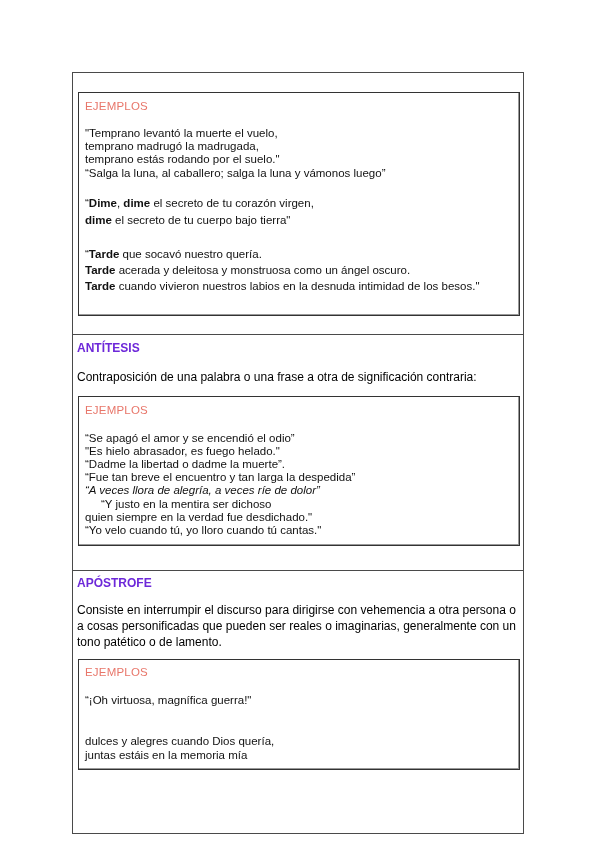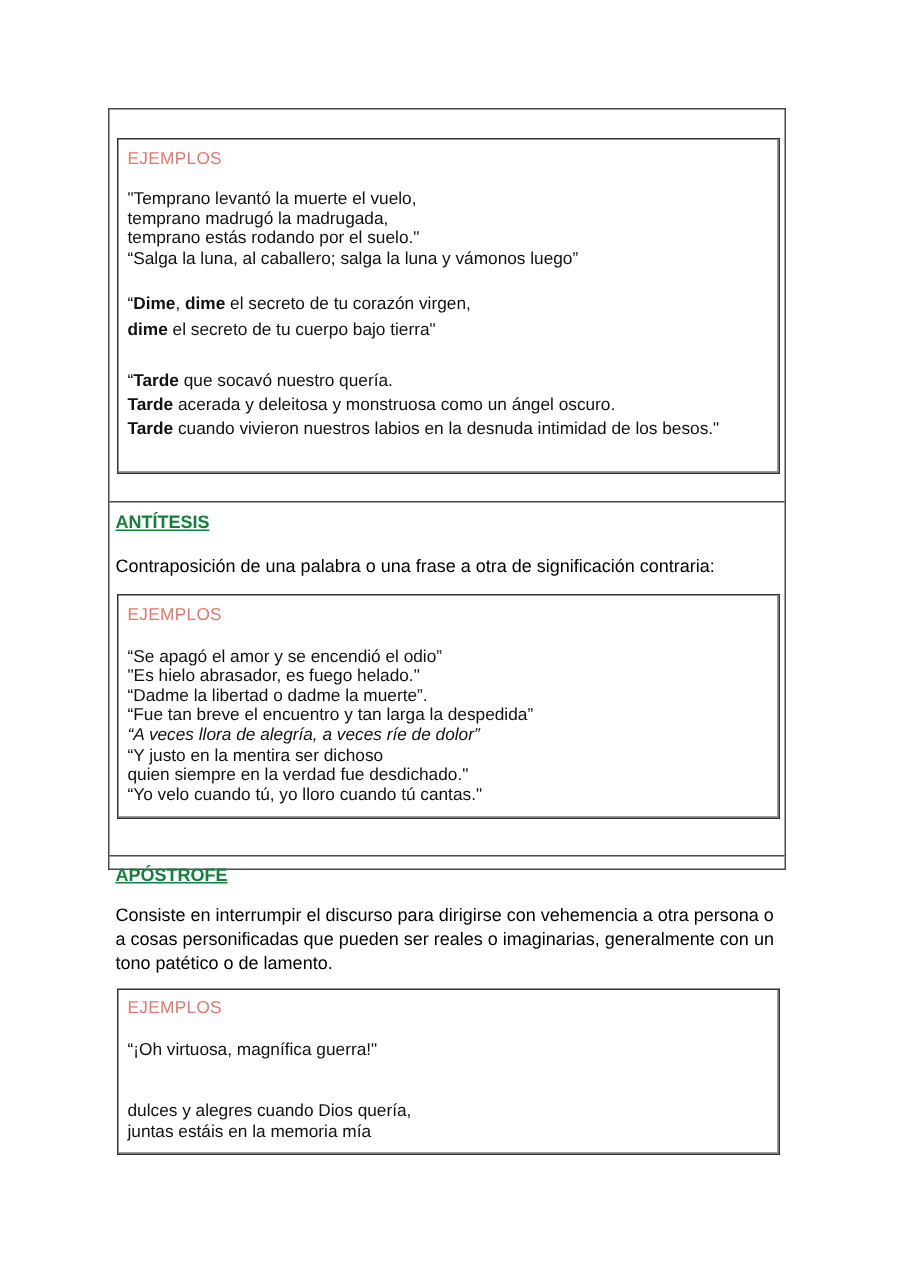--- a/index.html
+++ b/index.html
@@ -1,26 +1,26 @@
 <!DOCTYPE html>
 <html><head>
   <meta charset="utf-8">
   <style>
     html, body { margin: 0; padding: 0; background: #ffffff; }
     body { width: 600px; height: 848px; position: relative; overflow: hidden;
       font-family: "Liberation Sans", sans-serif; color: #111; }
-    .outer { position: absolute; left: 72px; top: 72px; width: 452px; height: 508px;
+    .outer { position: absolute; left: 72px; top: 72px; width: 452px; height: 762px;
       border: 1px solid #4a4a4a; box-sizing: border-box; }
     .divider { position: absolute; left: 0; right: 0; height: 0; border-top: 1px solid #4a4a4a; }
     .ex-box { position: absolute; left: 5px; right: 3px; border: 1px solid #333;
       box-shadow: -1px -1px 0 #999 inset; box-sizing: border-box; background: #fff; }
     .ex-title { position: absolute; left: 6px; font-size: 11.5px; color: #e8766a; letter-spacing: 0.2px; }
     .ex-line { position: absolute; left: 6px; font-size: 11.5px; color: #111; white-space: nowrap; }
     .ex-line b { font-weight: bold; }
-    .heading { position: absolute; left: 4px; font-size: 12px; font-weight: bold; color: #15803d; text-decoration: underline; }
+    .heading { position: absolute; left: 4px; font-size: 12px; font-weight: bold; color: #6d28d9; }
     .para { position: absolute; left: 4px; right: 4px; font-size: 12px; line-height: 16px; color: #000000; }
   </style>
 </head>
 <body>
 
 <div class="outer">
 
   <div class="ex-box" style="top:19px; height:224px;">
     <div class="ex-title" style="top:7px;">EJEMPLOS</div>
     <div class="ex-line" style="top:34px;">"Temprano levantó la muerte el vuelo,</div>
@@ -50,21 +50,21 @@
 
   <div class="heading" style="top:268px;">ANTÍTESIS</div>
   <div class="para" style="top:296px;">Contraposición de una palabra o una frase a otra de significación contraria:</div>
   <div class="ex-box" style="top:323px; height:150px;">
     <div class="ex-title" style="top:7px;">EJEMPLOS</div>
     <div class="ex-line" style="top:35px;">“Se apagó el amor y se encendió el odio”</div>
     <div class="ex-line" style="top:48px;">"Es hielo abrasador, es fuego helado."</div>
     <div class="ex-line" style="top:61px;">“Dadme la libertad o dadme la muerte”.</div>
     <div class="ex-line" style="top:74px;">“Fue tan breve el encuentro y tan larga la despedida”</div>
     <div class="ex-line" style="top:87px;font-style:italic;">“A veces llora de alegría, a veces ríe de dolor”</div>
-    <div class="ex-line" style="top:101px;">“Y justo en la mentira ser dichoso</div>
+    <div class="ex-line" style="top:101px;margin-left:16px;">“Y justo en la mentira ser dichoso</div>
     <div class="ex-line" style="top:114px;">quien siempre en la verdad fue desdichado."</div>
     <div class="ex-line" style="top:127px;">“Yo velo cuando tú, yo lloro cuando tú cantas."</div>
   </div>
 
   <div class="divider" style="top:497px;"></div>
 
   <div class="heading" style="top:503px;">APÓSTROFE</div>
   <div class="para" style="top:529px;">Consiste en interrumpir el discurso para dirigirse con vehemencia a otra persona o a cosas personificadas que pueden ser reales o imaginarias, generalmente con un tono patético o de lamento.</div>
   <div class="ex-box" style="top:586px; height:111px;">
     <div class="ex-title" style="top:6px;">EJEMPLOS</div>

